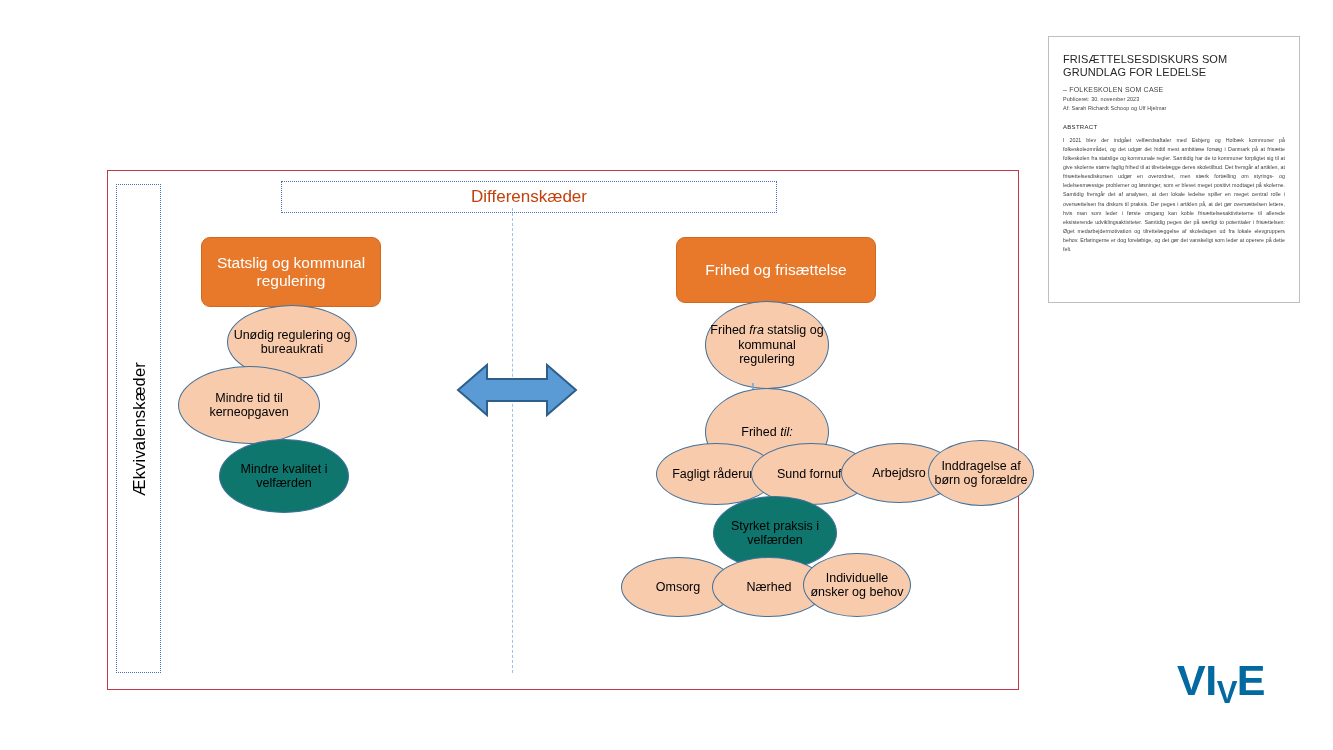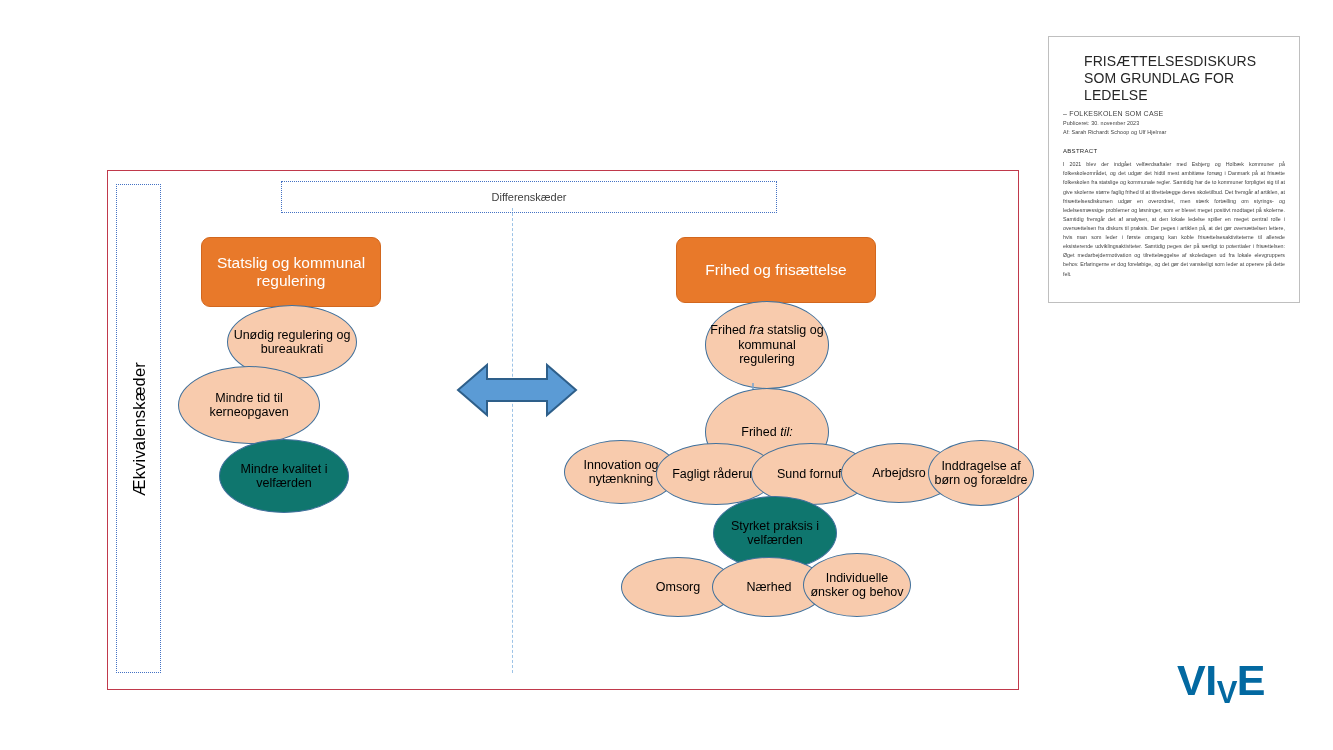--- a/index.html
+++ b/index.html
@@ -66,22 +66,22 @@
     top: 10px;
     width: 496px;
     height: 32px;
     border: 1px dotted #4472C4;
     box-sizing: border-box;
     display: flex;
     align-items: center;
     justify-content: center;
   }
   #difference-label {
-    font-size: 11px;
-    color: #404040;
+    font-size: 17px;
+    color: #c2410c;
   }
 
   
   .rounded-box {
     position: absolute;
     box-sizing: border-box;
     border-radius: 9px;
     border: 1px solid #D2671E;
     display: flex;
     align-items: center;
@@ -123,26 +123,25 @@
     top: 36px;
     width: 252px;
     height: 267px;
     background: #ffffff;
     border: 1px solid #BFBFBF;
     box-sizing: border-box;
     padding: 16px 14px 10px 14px;
     overflow: hidden;
   }
   #doc-title {
-    font-size: 14px;
+    font-size: 11px;
     line-height: 1.22;
     color: #262626;
     font-weight: 400;
     letter-spacing: 0.1px;
-    margin-left: 21px;
   }
   #doc-subtitle {
     font-size: 7px;
     color: #3f3f3f;
     margin-top: 6px;
     letter-spacing: 0.2px;
   }
   .doc-meta {
     font-size: 5.4px;
     color: #3f3f3f;
@@ -234,23 +233,20 @@
     <svg width="14" height="38" viewBox="0 0 14 38" xmlns="http://www.w3.org/2000/svg">
       <line x1="7" y1="0" x2="7" y2="26" stroke="#7EA6CE" stroke-width="1.6"></line>
       <polygon points="7,37 2,25 12,25" fill="#7EA6CE"></polygon>
     </svg>
   </div>
 
   <div class="ellipse ell-light" style="left:597px; top:217px; width:124px; height:88px;">
     <span><span style="display:inline;padding:0">Frihed </span><i>til:</i></span>
   </div>
 
-  <div class="ellipse ell-light" style="left:456px; top:269px; width:114px; height:64px;">
-    <span>Innovation og nytænkning</span>
-  </div>
 
   <div class="ellipse ell-light" style="left:548px; top:272px; width:120px; height:62px;">
     <span>Fagligt råderum</span>
   </div>
 
   <div class="ellipse ell-light" style="left:643px; top:272px; width:120px; height:62px;">
     <span>Sund fornuft</span>
   </div>
 
   <div class="ellipse ell-light" style="left:733px; top:272px; width:116px; height:60px;">

